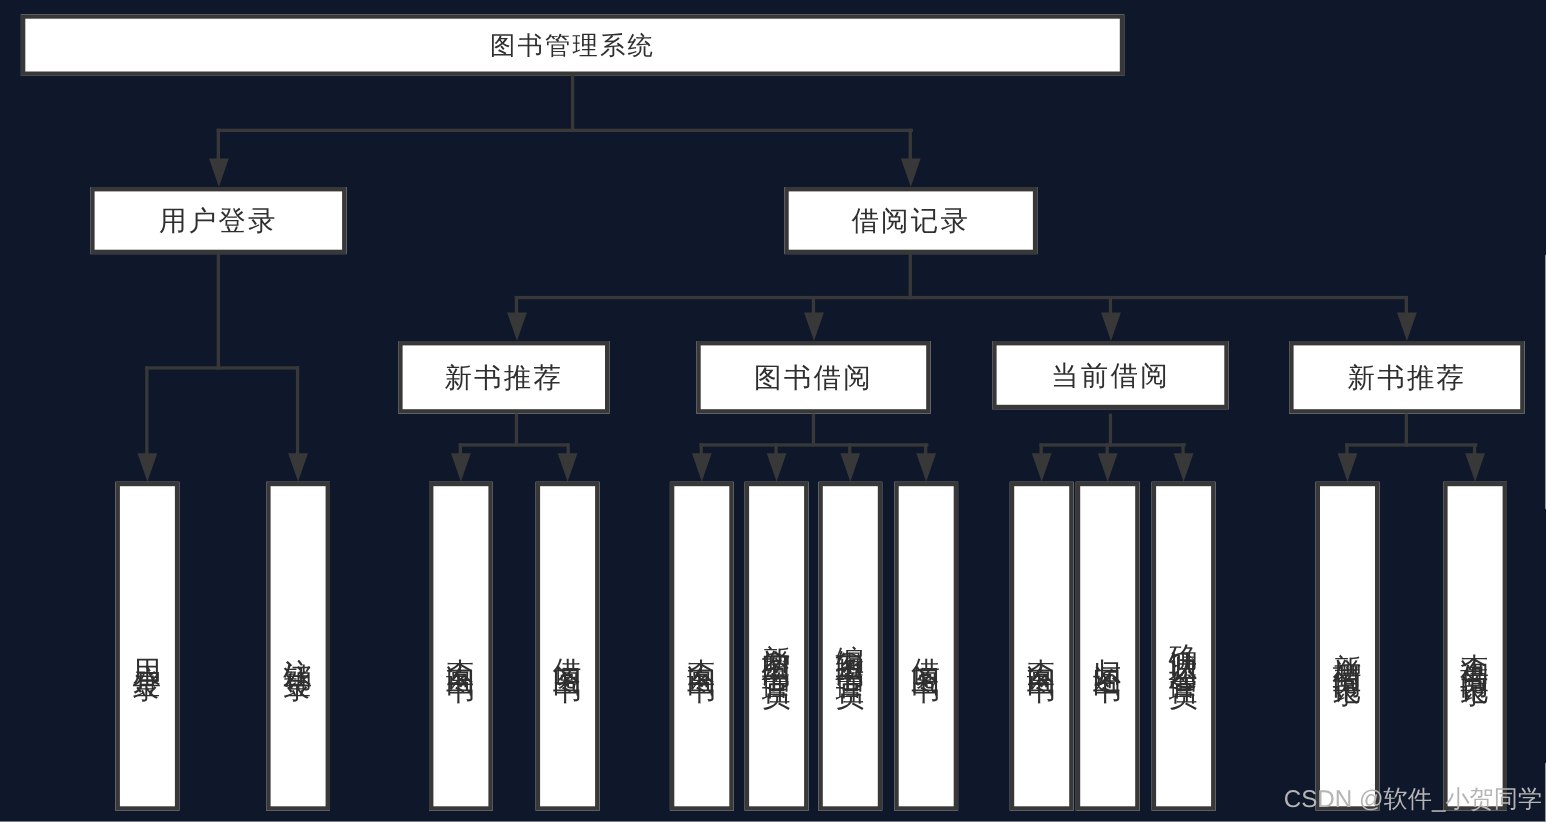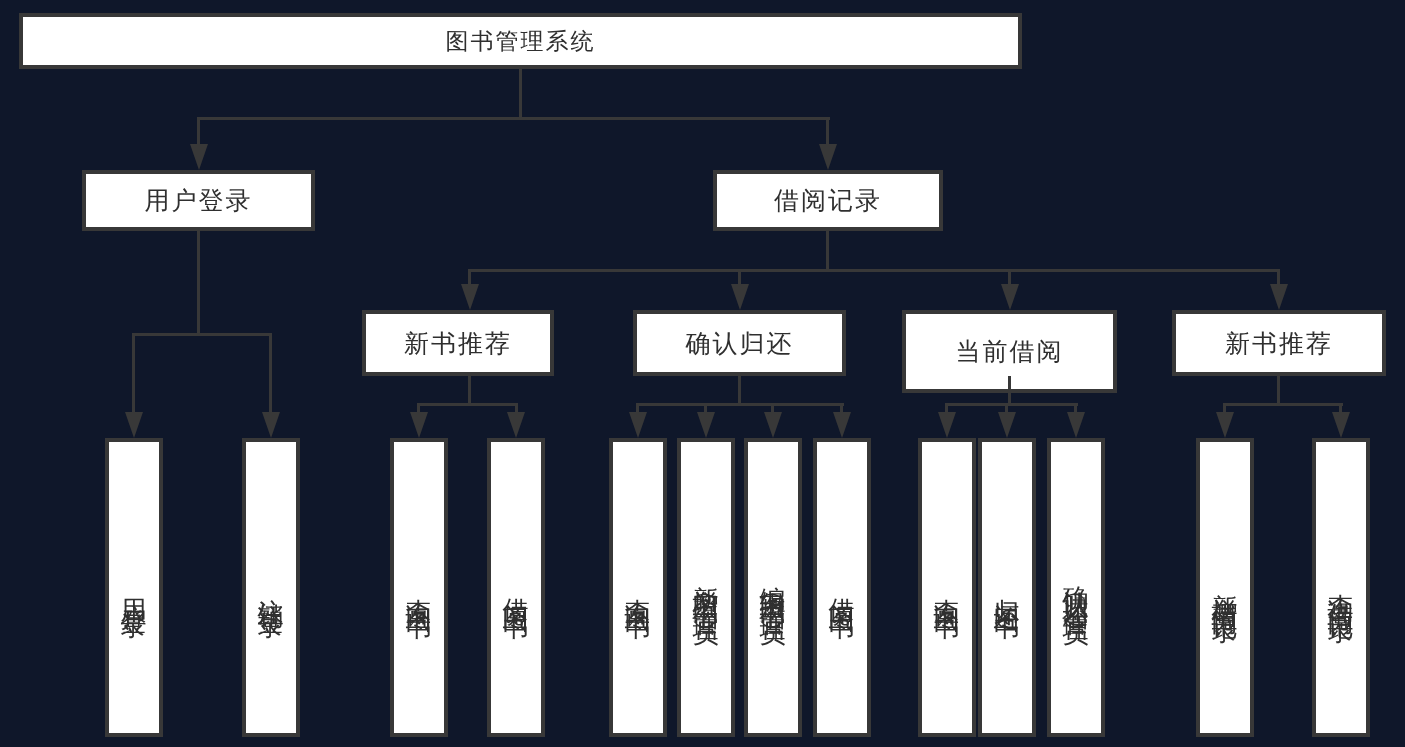--- a/index.html
+++ b/index.html
@@ -89,23 +89,23 @@
   <div class="arrow" style="left:731px;top:284px;"></div>
   <div class="v" style="left:1008px;top:269px;height:18px;"></div>
   <div class="arrow" style="left:1001px;top:284px;"></div>
   <div class="v" style="left:1277px;top:269px;height:18px;"></div>
   <div class="arrow" style="left:1270px;top:284px;"></div>
 
   <div class="box" style="left:362px;top:310px;width:192px;height:66px;">
     <span class="hlabel">新书推荐</span>
   </div>
   <div class="box" style="left:633px;top:310px;width:213px;height:66px;">
-    <span class="hlabel">确认归还</span>
+    <span class="hlabel">图书借阅</span>
   </div>
-  <div class="box" style="left:902px;top:310px;width:215px;height:83px;font-family:Liberation Mono, monospace;">
+  <div class="box" style="left:902px;top:310px;width:215px;height:62px;font-family:Liberation Mono, monospace;">
     <span class="hlabel">当前借阅</span>
   </div>
   <div class="box" style="left:1172px;top:310px;width:214px;height:66px;">
     <span class="hlabel">新书推荐</span>
   </div>
 
   <div class="v" style="left:468px;top:376px;height:30px;"></div>
   <div class="h" style="left:417px;top:403px;width:100px;"></div>
   <div class="v" style="left:417px;top:403px;height:12px;"></div>
   <div class="arrow" style="left:410px;top:412px;"></div>
@@ -176,14 +176,15 @@
     <span class="vlabel">确认归还（管理员）</span>
   </div>
 
   <div class="box vbox" style="left:1196px;">
     <span class="vlabel">新增借阅记录</span>
   </div>
   <div class="box vbox" style="left:1312px;">
     <span class="vlabel">查询借阅记录</span>
   </div>
 
+  <div class="watermark">CSDN @软件_小贺同学</div>
 
 </div>
 
 </body></html>

